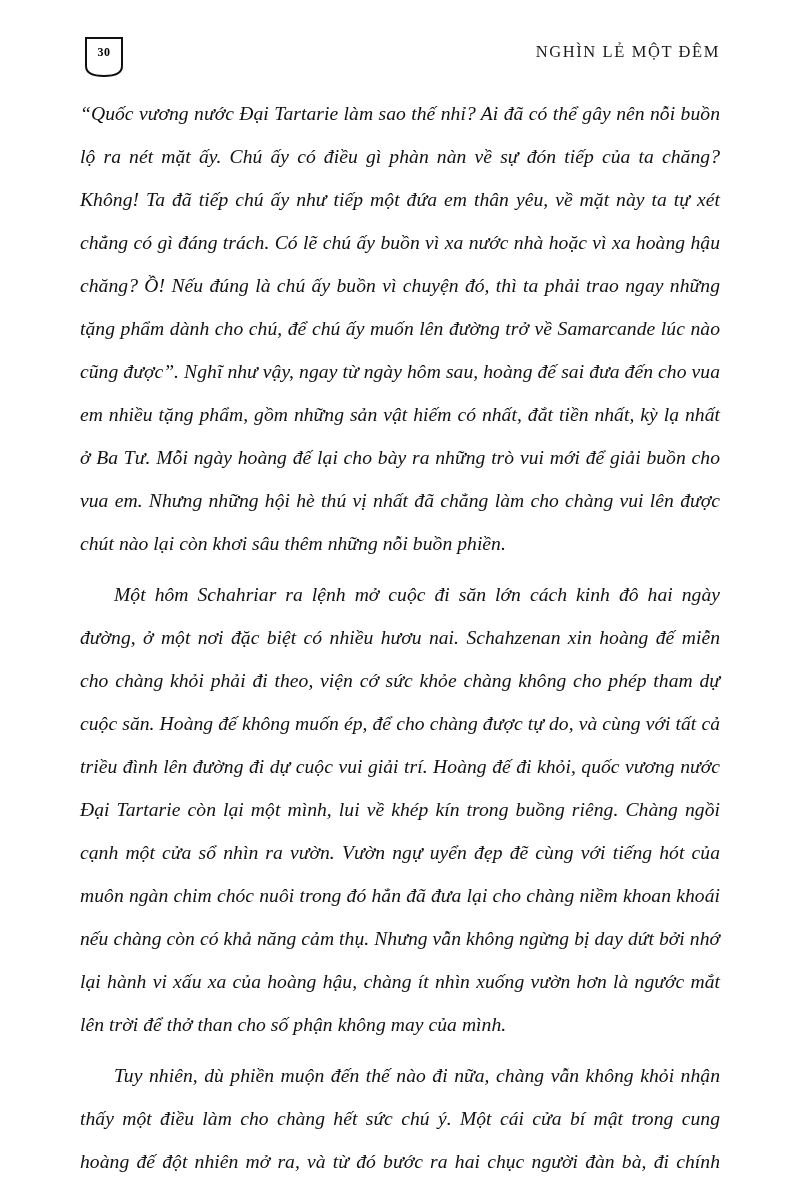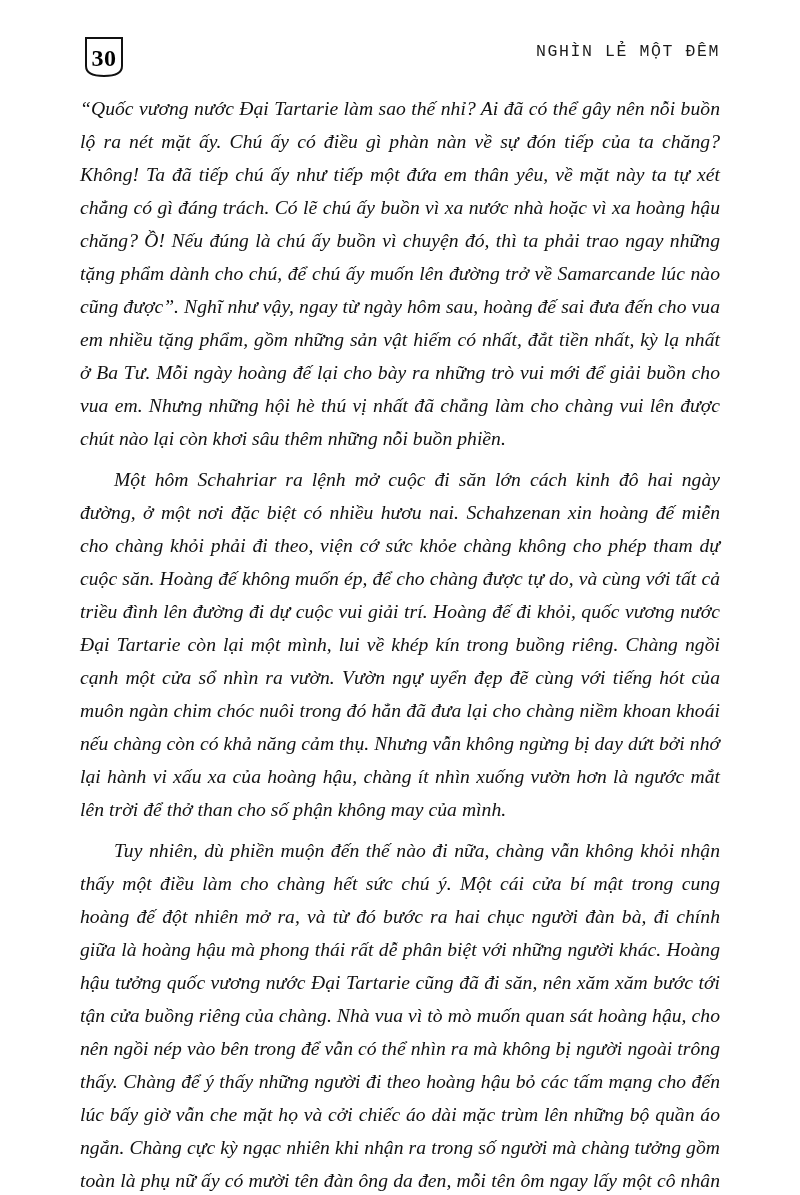--- a/index.html
+++ b/index.html
@@ -46,48 +46,48 @@
     top: 0;
   }
   .page-number {
     position: absolute;
     left: 0;
     top: 9px;
     width: 48px;
     text-align: center;
     font-family: "Liberation Serif", "DejaVu Serif", serif;
     font-weight: bold;
-    font-size: 24px;
+    font-size: 12px;
     color: #000;
     letter-spacing: 0.5px;
   }
 
   .running-head {
     position: absolute;
     right: 0px;
     top: 6px;
-    font-family: Liberation Mono, monospace;
+    font-family: Liberation Serif, serif;
     font-size: 16.5px;
     letter-spacing: 1.6px;
     color: #1a1a1a;
     text-transform: uppercase;
   }
 
   
   .body-text {
     position: absolute;
     left: 80px;
     top: 92px;
     width: 640px;
   }
 
   .para {
     font-style: italic;
     font-size: 19.6px;
-    line-height: 33px;
+    line-height: 43px;
     text-align: justify;
     text-justify: inter-word;
     margin: 0 0 0 0;
     color: #111;
     letter-spacing: 0.05px;
   }
   .para + .para {
     margin-top: 8px;
   }
   .para.indent {

